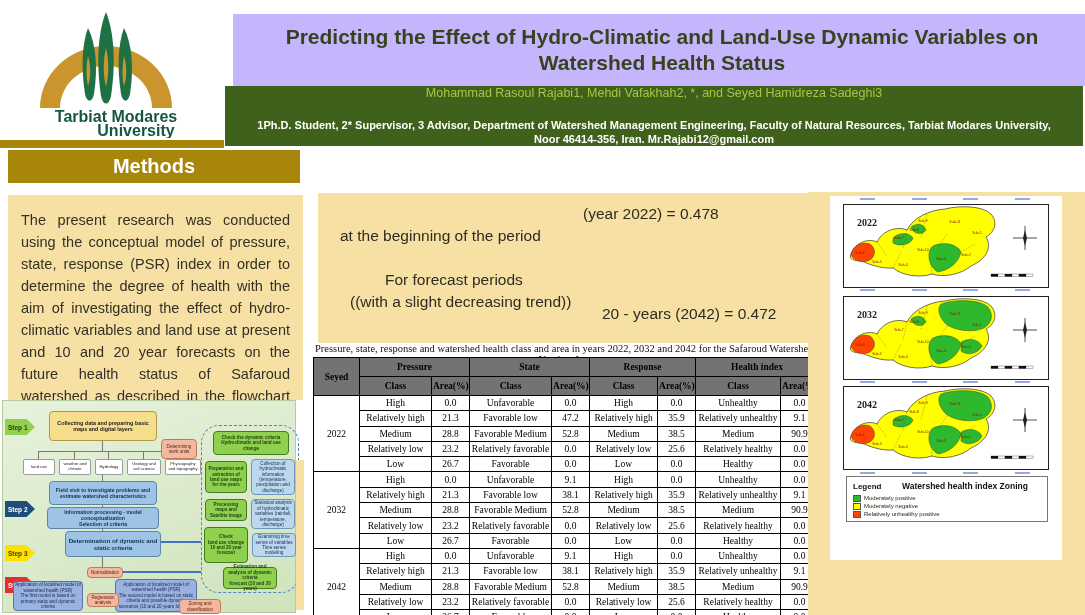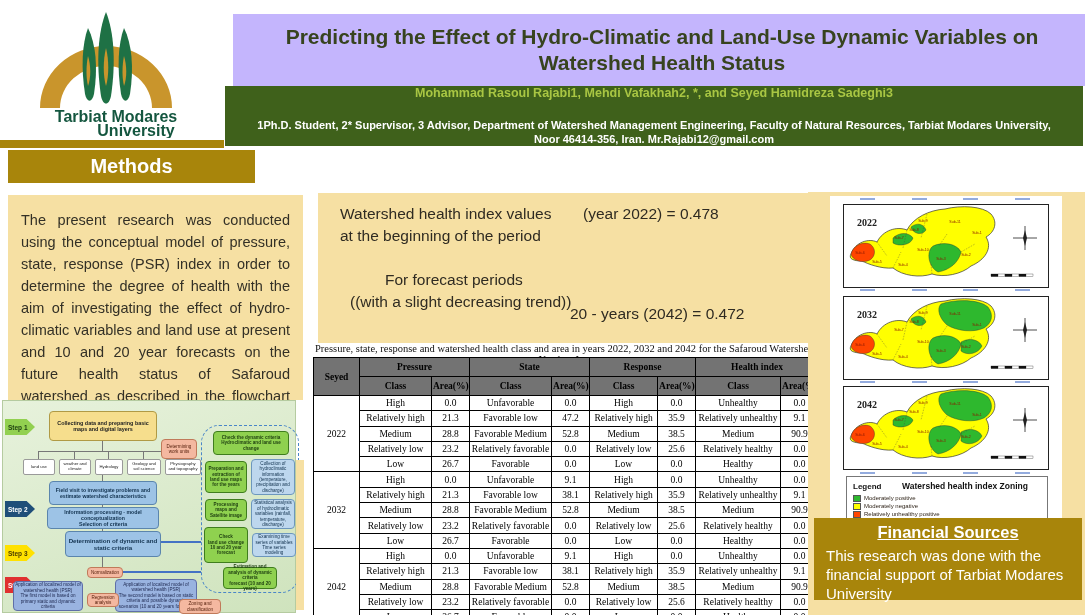--- a/index.html
+++ b/index.html
@@ -6,28 +6,28 @@
   #poster{position:relative;width:1085px;height:615px;background:#ffffff;overflow:hidden;
           font-family:"Liberation Sans",sans-serif;}
   .abs{position:absolute;box-sizing:border-box;}
 
   
   #title-banner{left:233px;top:14px;width:858px;height:72px;background:#c4b5fd;
     display:flex;align-items:center;justify-content:center;text-align:center;}
   #title-banner .t{font-size:21px;font-weight:bold;color:#37431F;line-height:1.25;padding:0 40px;}
   #author-band{left:225px;top:86px;width:858px;height:60px;background:#3F611B;color:#fff;
     display:flex;flex-direction:column;align-items:center;justify-content:center;text-align:center;}
-  #author-band .authors{color:#A9C643;font-weight:bold;font-size:12.5px;margin-bottom:18px;}
+  #author-band .authors{color:#A9C643;font-weight:normal;font-size:12.5px;margin-bottom:18px;}
   #author-band .affil{color:#ffffff;font-weight:bold;font-size:11px;line-height:1.3;padding:0 30px;}
   #logo-strip{left:0;top:140px;width:224px;height:8px;background:#A8850B;}
 
   
   .bar{top:150px;height:33px;background:#A8850B;display:flex;align-items:center;justify-content:center;}
   .bar .h{color:#fff;font-size:20px;font-weight:bold;}
-  #methods-bar{left:8px;width:247px;}
+  #methods-bar{left:8px;width:292px;}
   #outcomes-bar{left:313px;width:770px;}
 
   
   #methods-box{left:8px;top:195px;width:295px;height:205px;background:#F6E0A3;padding:14px 13px;}
   #methods-box .body{font-size:14.5px;line-height:1.52;color:#333026;text-align:justify;}
 
   
   #flowchart{left:2px;top:400px;width:294px;height:213px;
      background:linear-gradient(160deg,#e7f2dc,#cfe3bd);border:1px solid #b5cba0;}
   #fc-tan-strip{left:296px;top:460px;width:8px;height:150px;background:#F6E0A3;}
@@ -187,26 +187,25 @@
 land use change
 10 and 20 year forecast</div>
     <div class="fcb lb" style="left:249px;top:132px;width:44px;height:24px;">Examining time series of variables
 Time series modeling</div>
     <div class="fcb g" style="left:220px;top:166px;width:54px;height:22px;">Estimation and analysis of dynamic criteria
 forecast (10 and 20 years)</div>
   </div>
   <div id="fc-tan-strip" class="abs"></div>
 
   <div id="outcomes-box" class="abs">
-    <span style="left:22px;top:12px;">Watershed health index values</span>
     <span style="left:22px;top:34px;">at the beginning of the period</span>
     <span style="left:265px;top:12px;">(year 2022) = 0.478</span>
     <span style="left:67px;top:78px;">For forecast periods</span>
     <span style="left:32px;top:100px;">((with a slight decreasing trend))</span>
-    <span style="left:252px;top:112px;">20 - years (2042) = 0.472</span>
+    <span style="left:284px;top:112px;">20 - years (2042) = 0.472</span>
   </div>
 
   <div id="table-caption" class="abs">Pressure, state, response and watershed health class and area in years 2022, 2032 and 2042 for the Safaroud Watershed, Northen Iran</div>
   <table id="health-table">
     <colgroup>
       <col style="width:46px">
         <col style="width:72px">
         <col style="width:38px">
       <col style="width:82px">
         <col style="width:38px">
@@ -518,19 +517,15 @@
               <span class="sw" style="background: rgb(255, 255, 0);"></span>
               <span class="tx">Moderately negative</span>
             </div>
             <div class="lg-item">
               <span class="sw" style="background: rgb(255, 69, 0);"></span>
               <span class="tx">Relatively unhealthy positive</span>
             </div>
           </div>
       </div>
     </div>
-    <div id="financial-box">
-      <div class="fh">Financial Sources</div>
-      <div class="fb">This research was done with the financial support of Tarbiat Modares University</div>
-    </div>
   </div>
 
 </div>
 
 </body></html>

